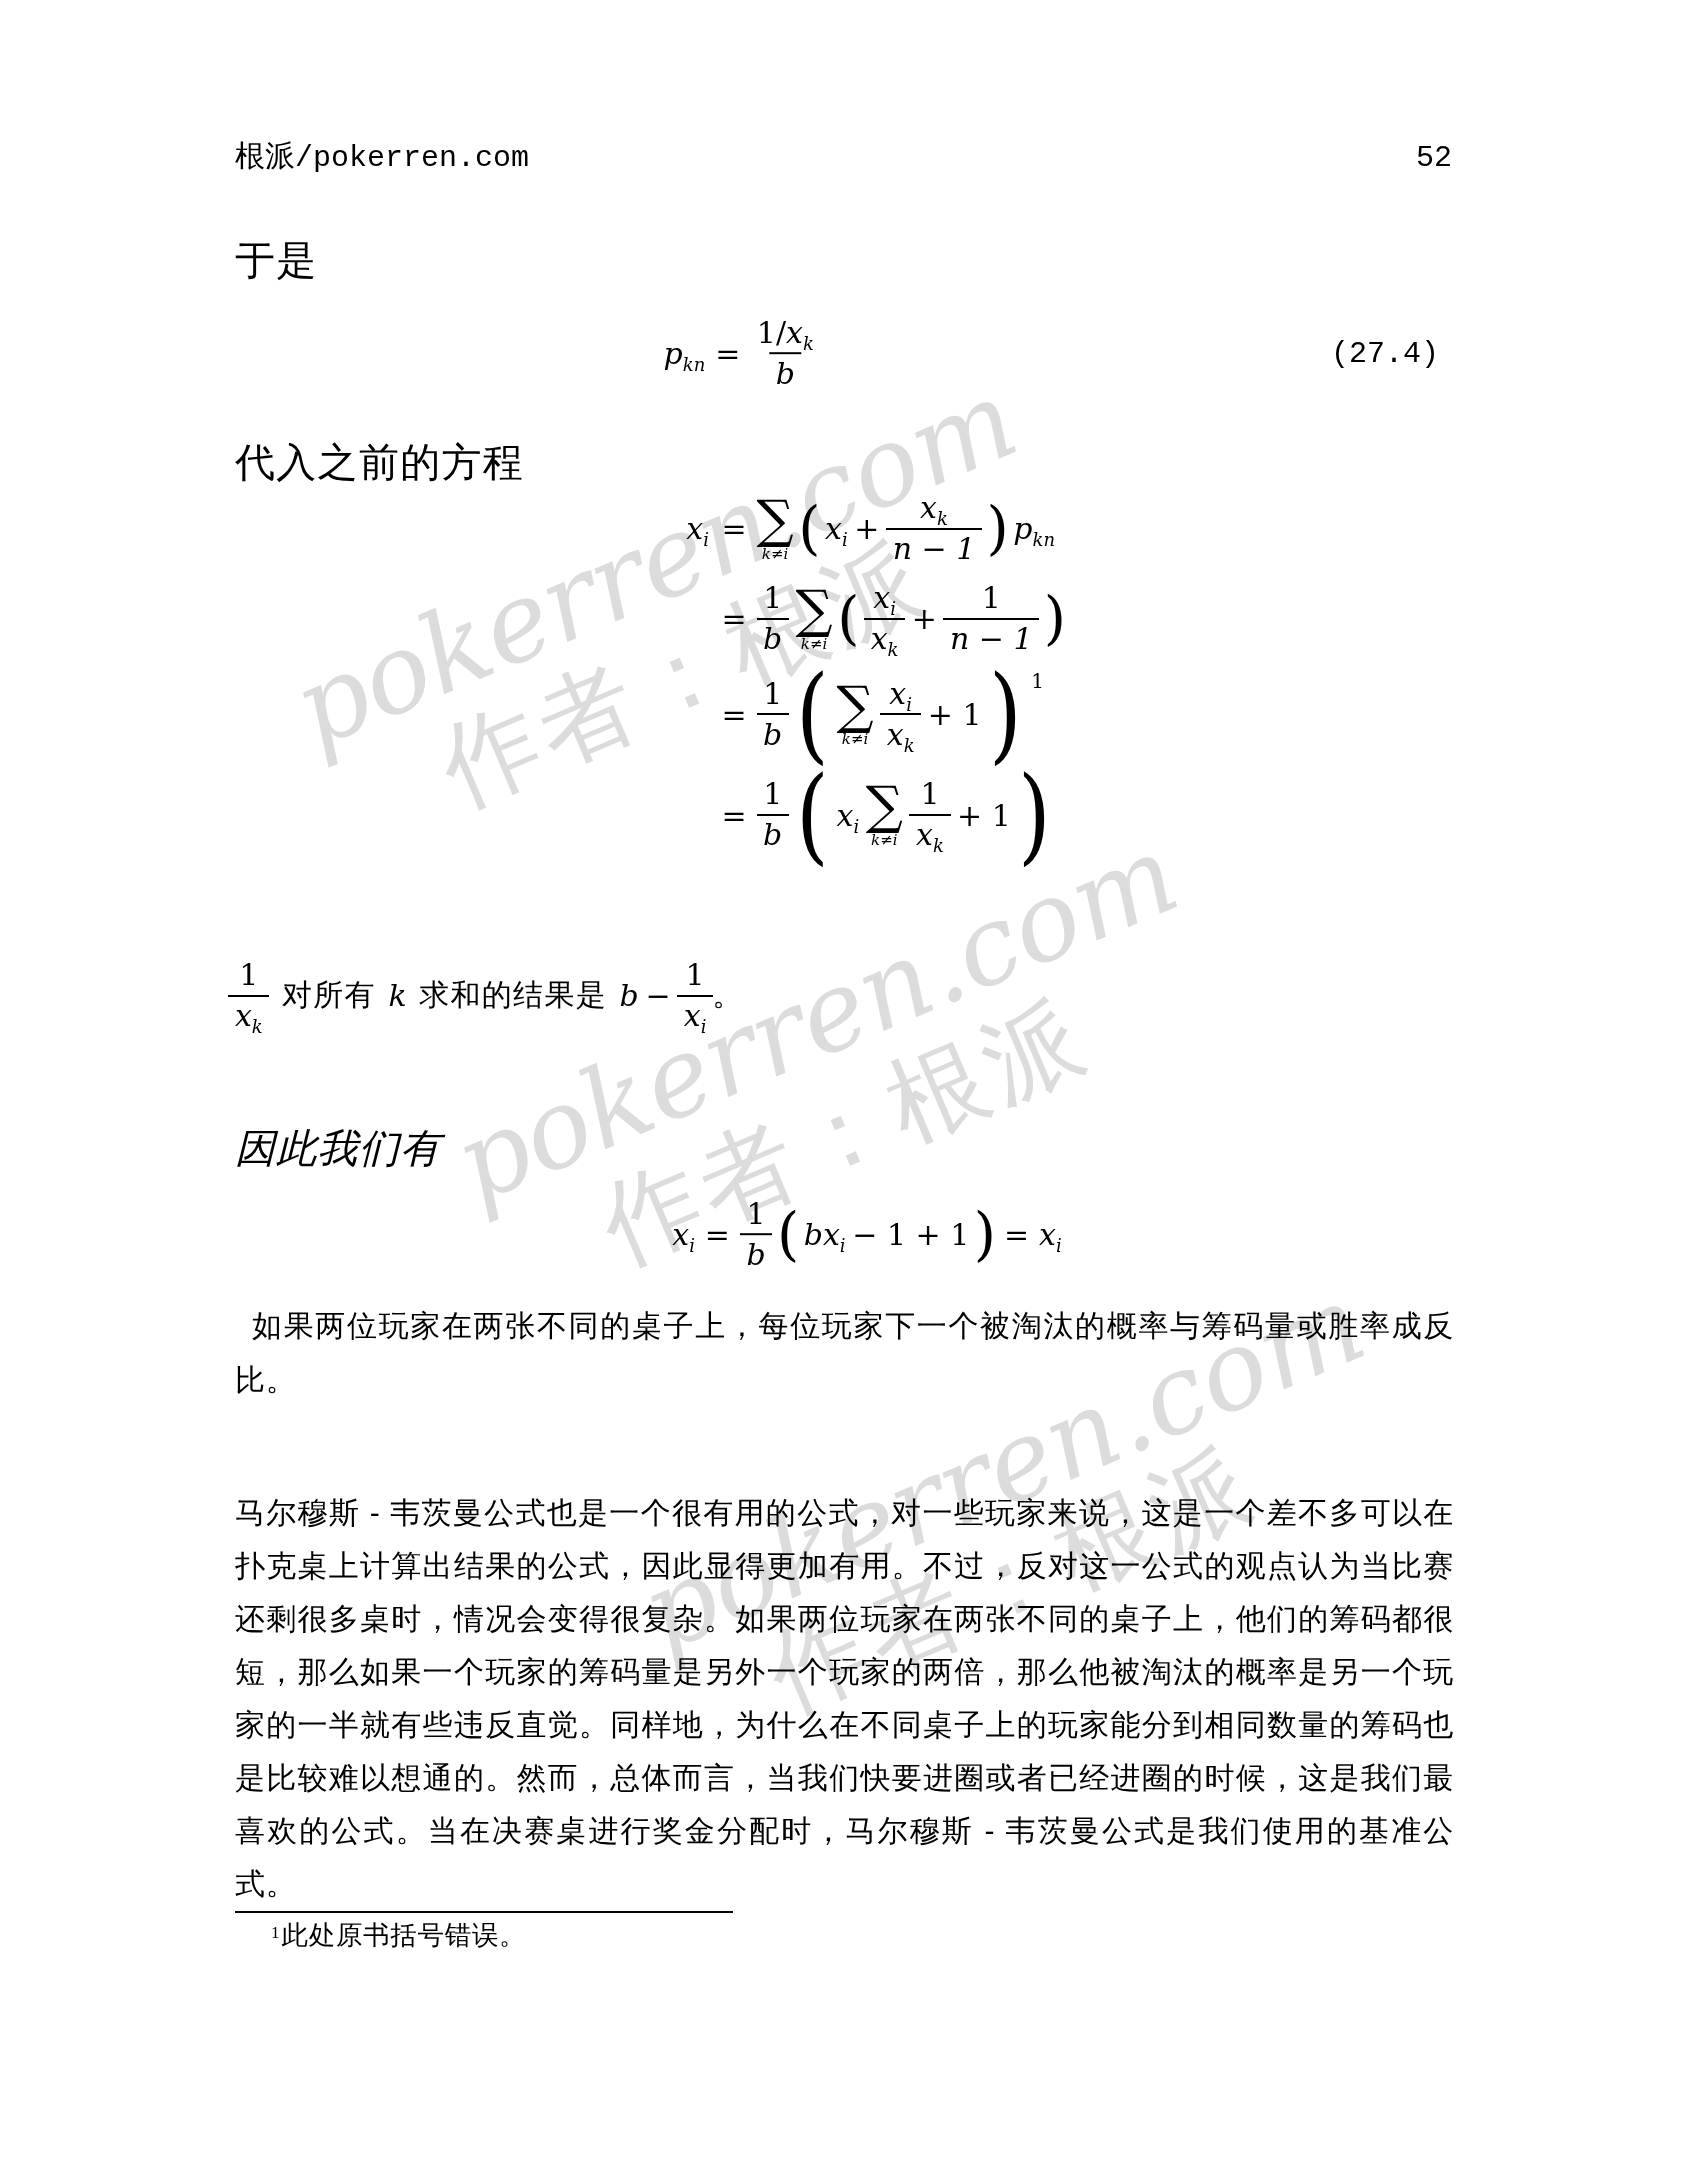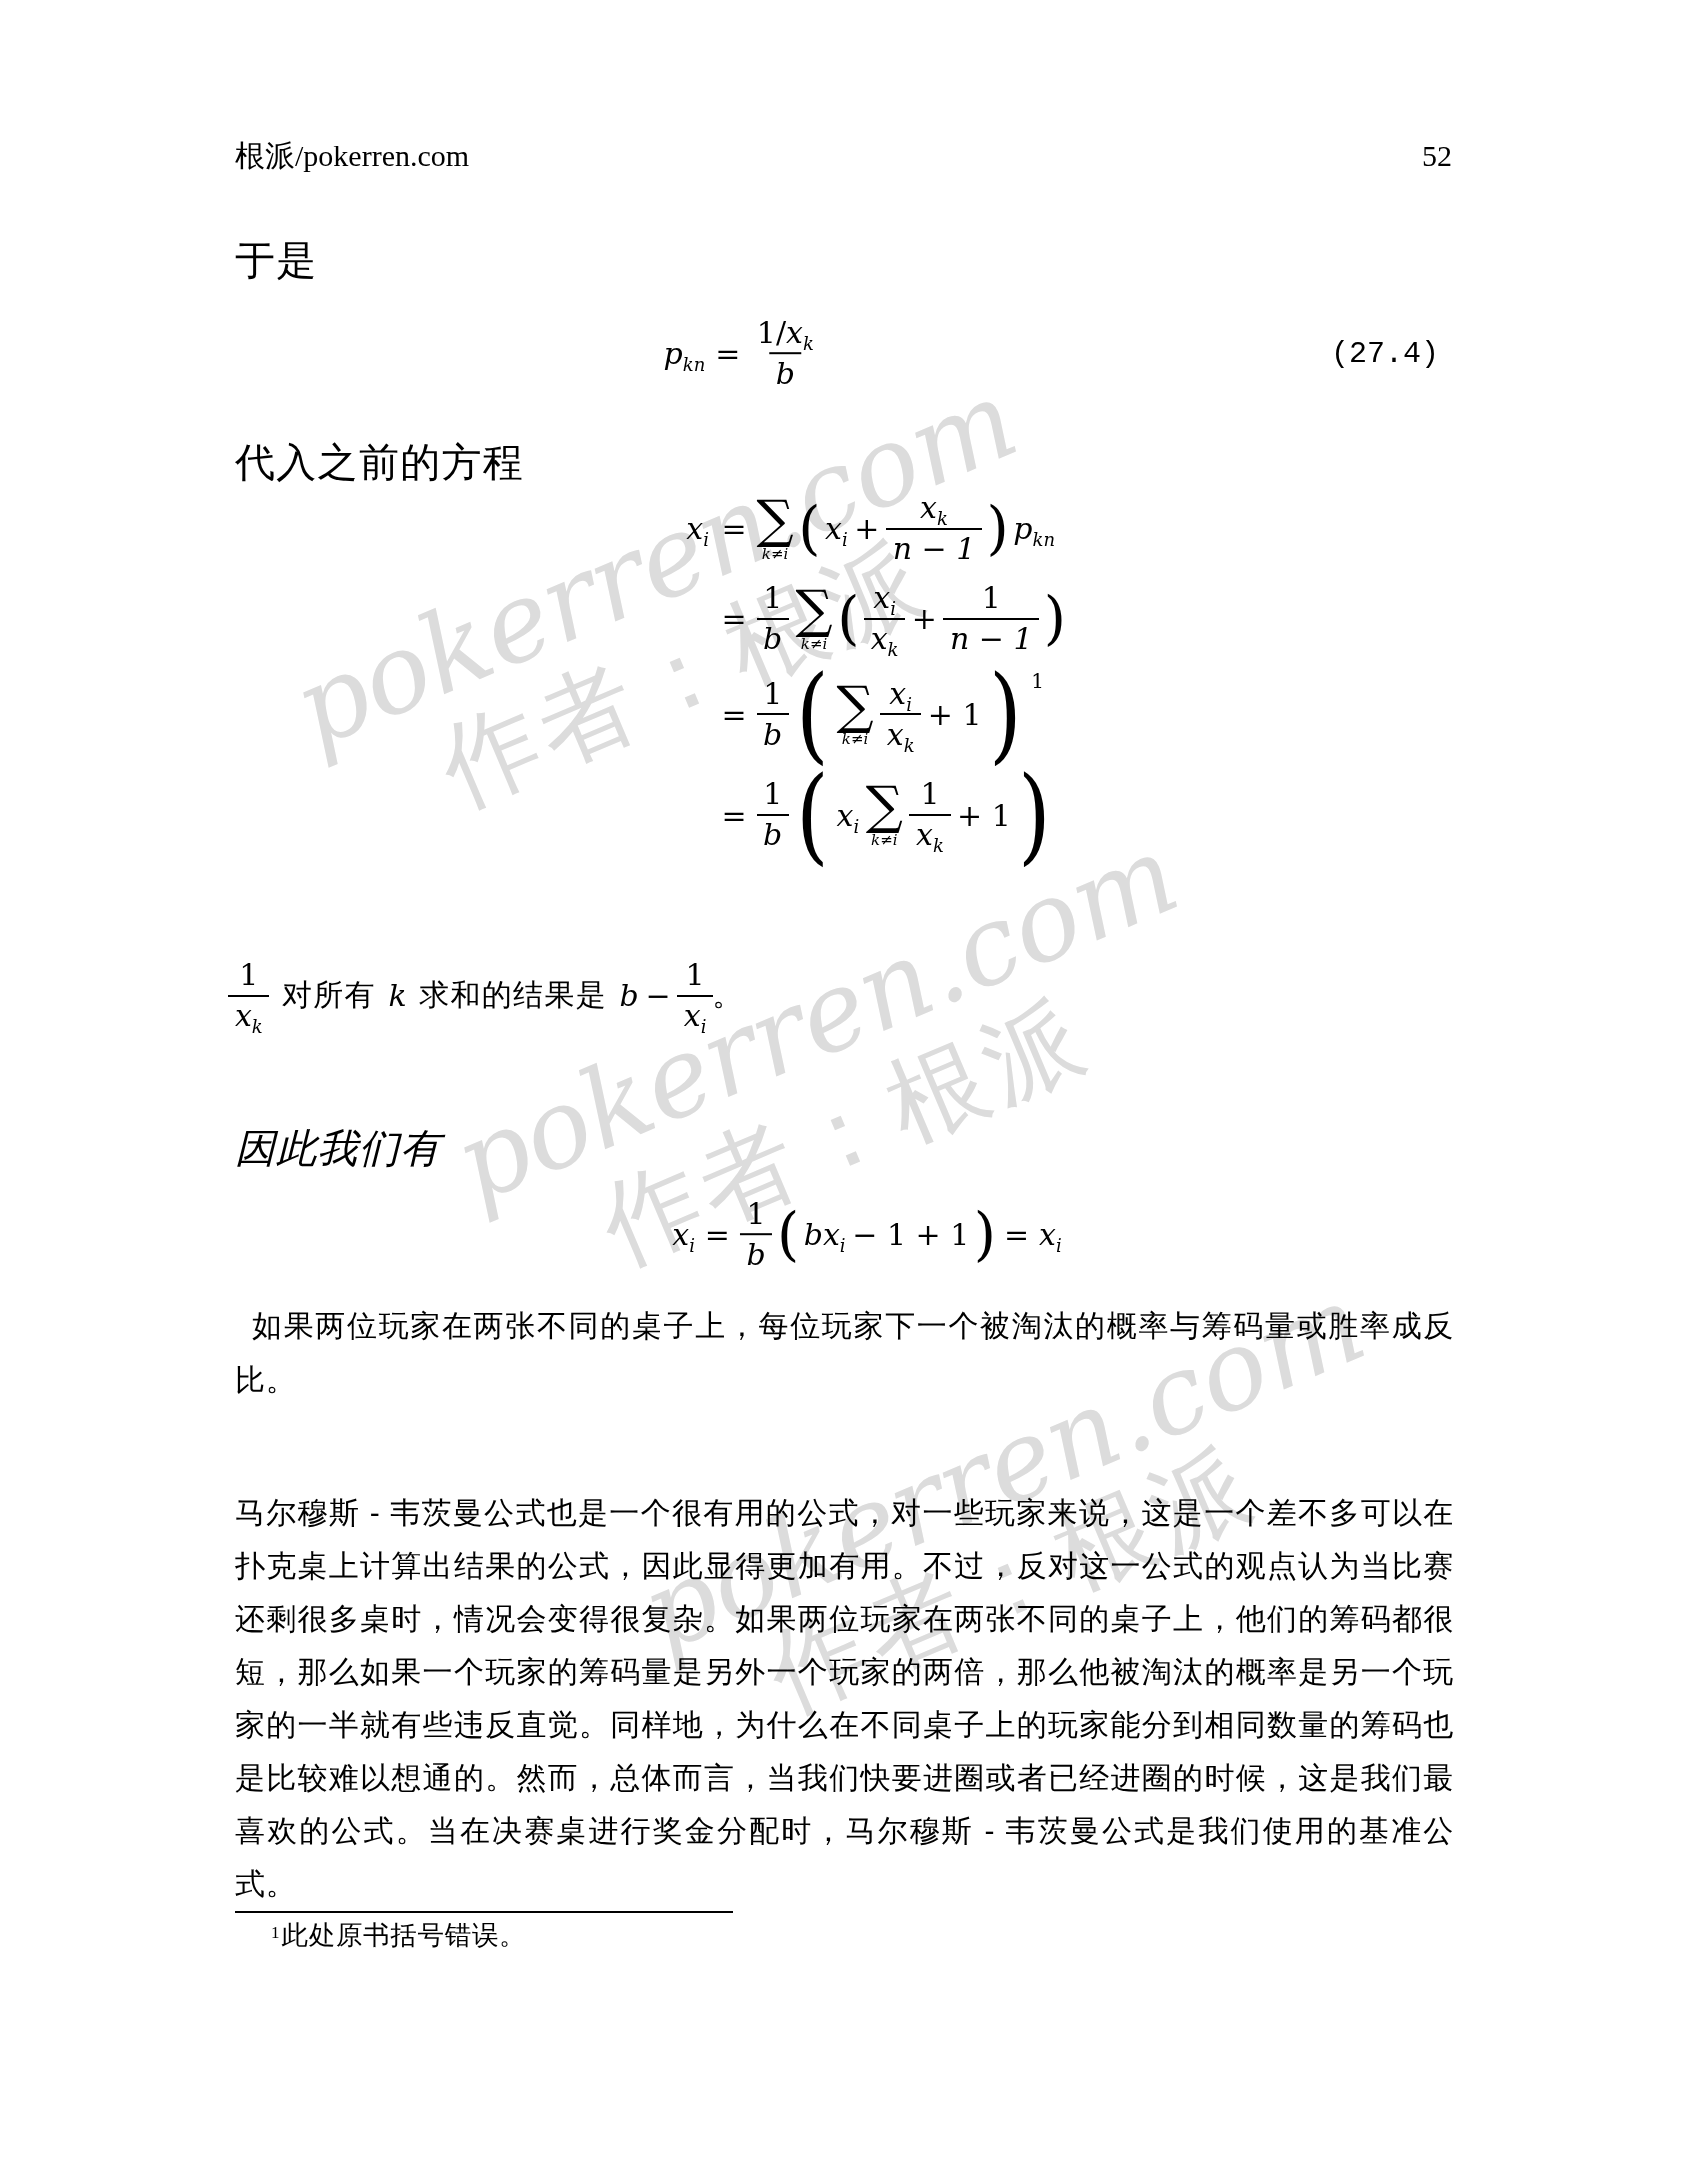--- a/index.html
+++ b/index.html
@@ -12,21 +12,21 @@
     position:absolute;white-space:nowrap;color:#dcdcdc;z-index:0;
     transform:translate(-50%,-50%) rotate(-23deg);user-select:none;
   }
   .wm-site{font-family:"DejaVu Serif",serif;font-style:italic;font-size:109px;}
   .wm-author{font-family:"Liberation Sans",sans-serif;font-size:98px;letter-spacing:5.3px;}
   
   .content{position:absolute;inset:0;z-index:1;}
   .header{
     position:absolute;top:136px;left:235px;right:235px;
     display:flex;justify-content:space-between;align-items:baseline;
-    font-family:Liberation Serif, serif;font-size:30px;
+    font-family:Liberation Mono, monospace;font-size:30px;
   }
   .zhlabel{
     position:absolute;left:235px;font-size:40px;letter-spacing:1.3px;
     font-family:"Liberation Sans",sans-serif;
   }
   
   .eqline{
     display:flex;align-items:center;
     font-family:"DejaVu Serif",serif;font-size:30px;white-space:nowrap;
   }

